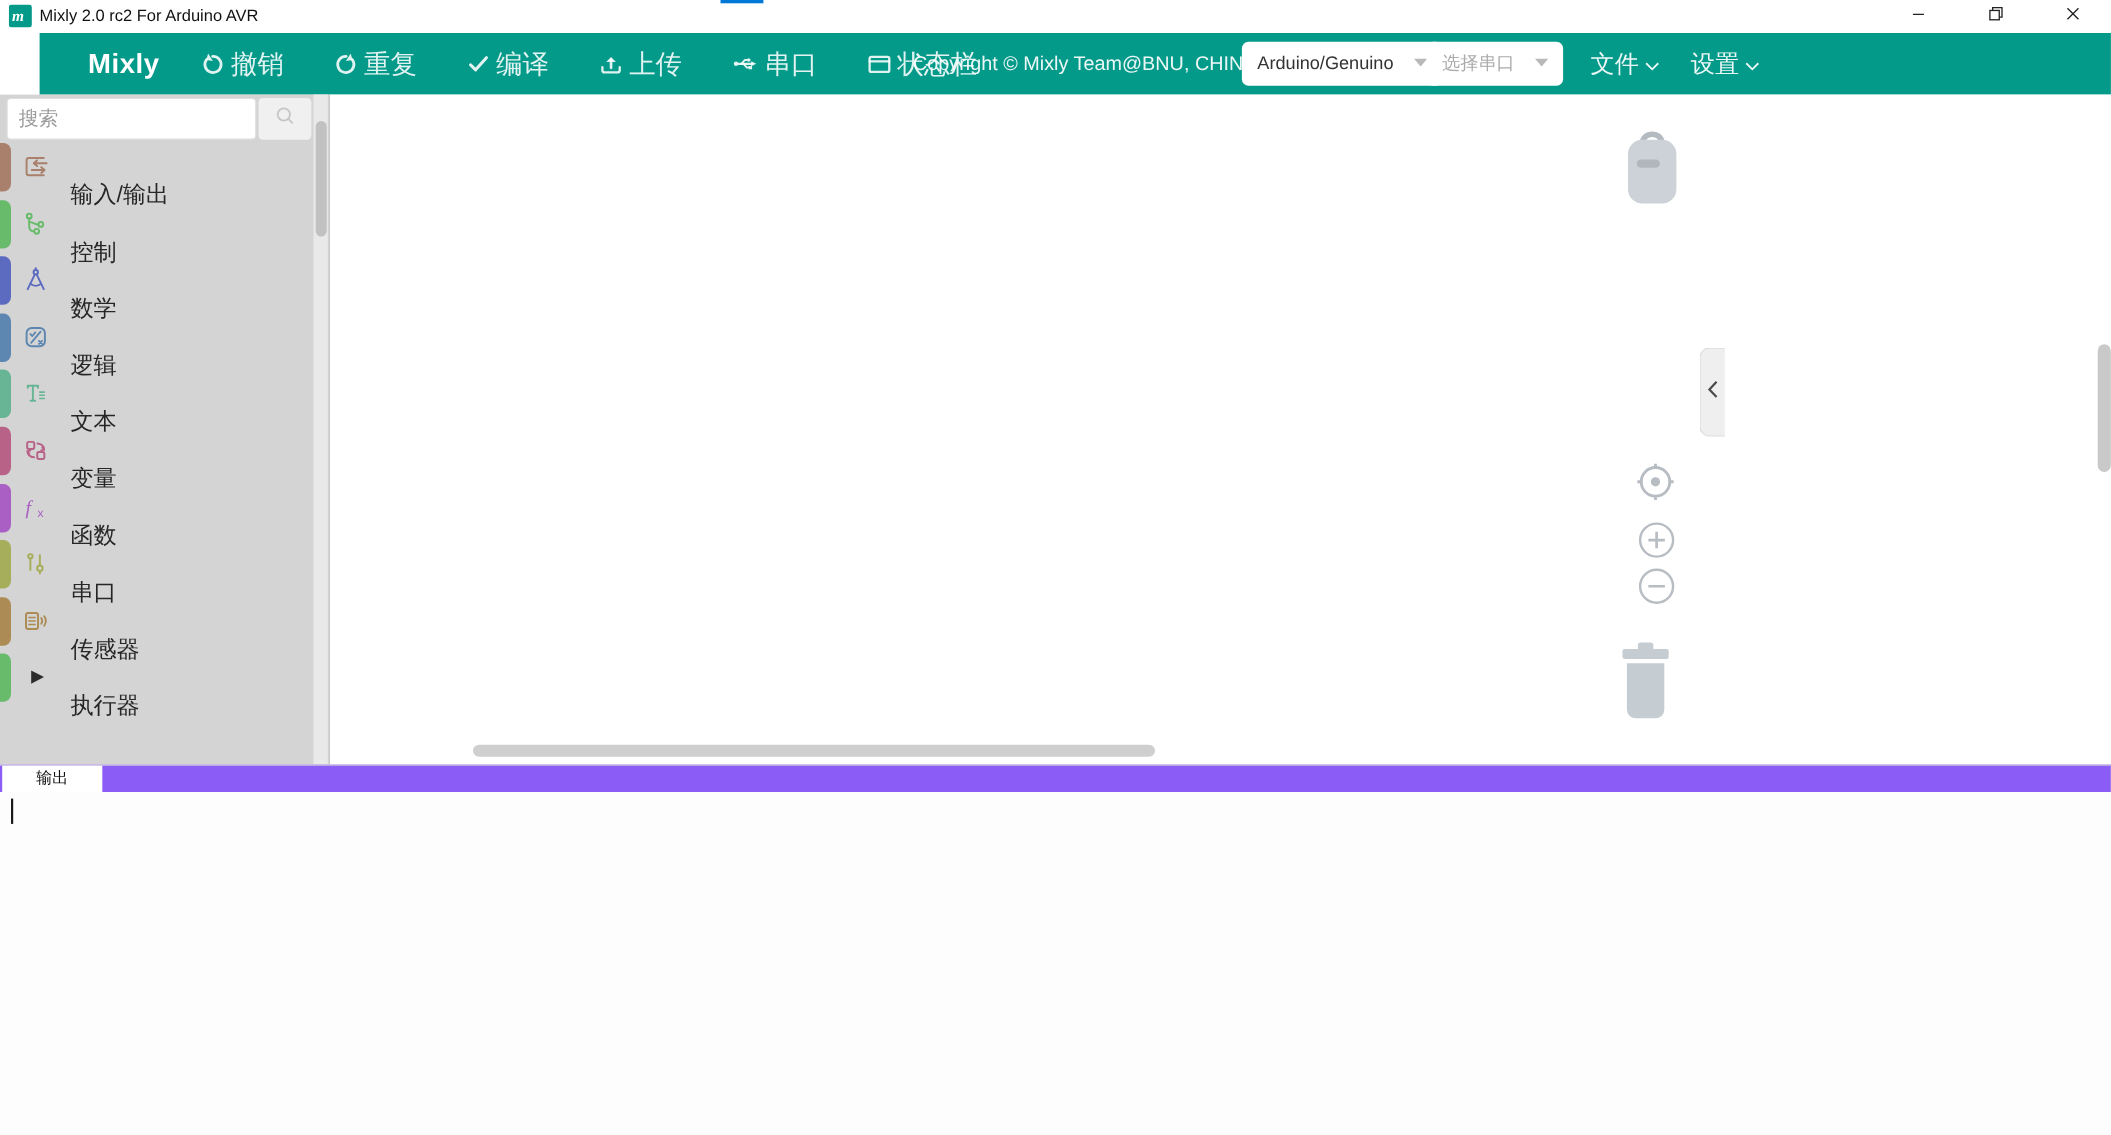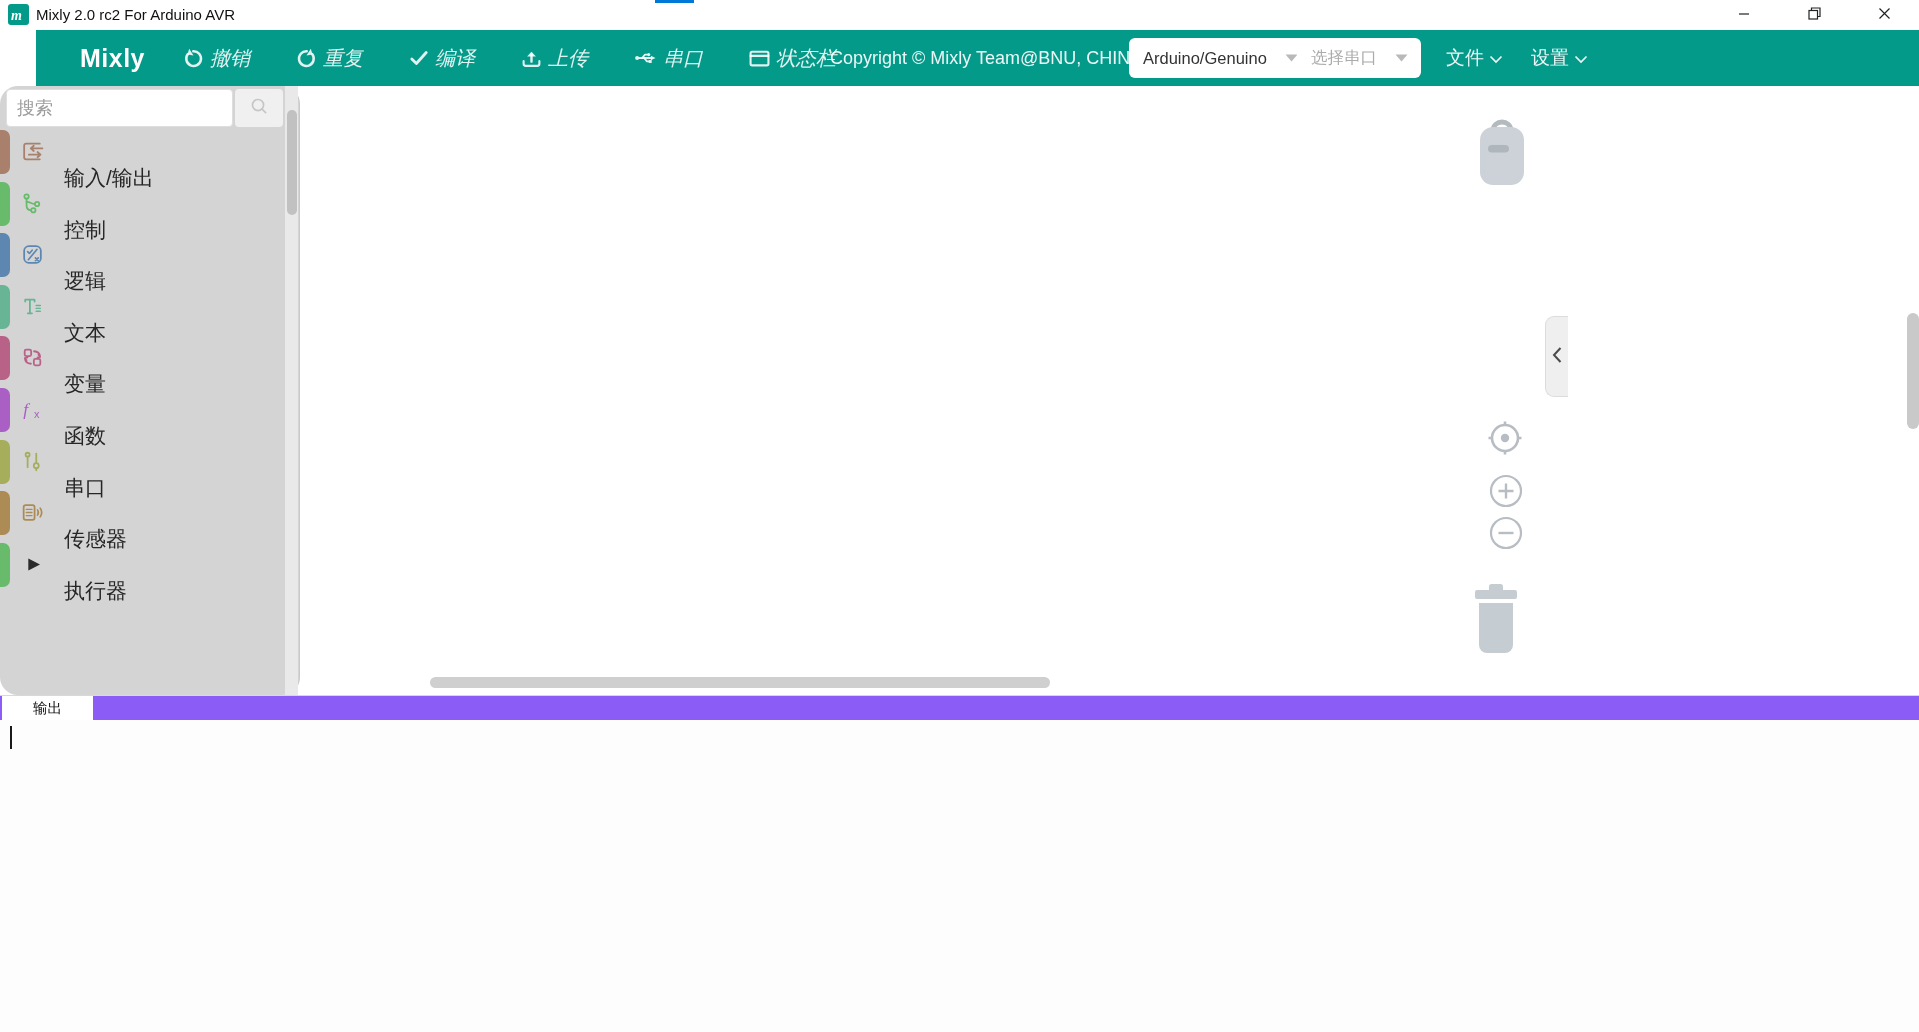--- a/index.html
+++ b/index.html
@@ -14,33 +14,33 @@
   .accent { position:absolute; left:655px; top:0; width:39px; height:3px; background:#0078d7; }
   .wincontrols { position:absolute; right:0; top:0; height:30px; display:flex; }
   .wbtn { width:70px; height:30px; display:flex; align-items:center; justify-content:center; cursor:pointer; }
 
   
   .toolbar { position:absolute; left:0; top:30px; width:100%; height:56px; background:#049a8a;margin-left:36px; }
   .brand { position:absolute; left:44px; top:0; line-height:56px; font-size:25px; font-weight:bold; color:#fff; letter-spacing:.5px; cursor:pointer; }
   .tbuttons { position:absolute; left:147px; top:0; height:56px; display:flex; gap:46px; align-items:center; }
   .tbtn { display:flex; align-items:center; gap:6px; color:rgba(255,255,255,.88); cursor:pointer; white-space:nowrap; }
   .tbtn .ticon { display:flex; align-items:center; }
-  .tbtn .tlabel { font-size:20px;font-style:italic; }
+  .tbtn .tlabel { font-size:24px; }
   .copyright { position:absolute; left:794px; top:0; line-height:56px; font-size:18px; color:rgba(255,255,255,.92); }
   .select { position:absolute; top:8px; height:40px; background:#fff; border-radius:6px;
     display:flex; align-items:center; padding:0 12px 0 14px; cursor:pointer; justify-content:space-between; }
   .select.board { left:1093px; width:182px; }
   .select.board .sel-val { font-size:16.5px; color:#333; }
   .select.port { left:1261px; width:124px; }
   .select.port .sel-val { font-size:16.5px; color:#ababab; }
   .menus { position:absolute; left:1410px; top:0; height:56px; display:flex; gap:28px; align-items:center; }
-  .menu-item { display:flex; align-items:center; gap:5px; color:rgba(255,255,255,.92); font-size:19px; cursor:pointer; }
-
-  
-  .sidebar { position:absolute; left:0; top:86px; width:300px; height:609px; background:#d4d4d4; border-right:1px solid #c9c9c9;border-radius:18px; }
+  .menu-item { display:flex; align-items:center; gap:5px; color:rgba(255,255,255,.92); font-size:22px; cursor:pointer; }
+
+  
+  .sidebar { position:absolute; left:0; top:86px; width:300px; height:609px; background:#d4d4d4; border-right:1px solid #c9c9c9; }
   .search { position:absolute; left:6px; top:3px; width:227px; height:38px; background:#fff; border:1px solid #dedede;
     border-radius:4px; font-size:18px; padding:0 10px; color:#333; outline:none; }
   .search::placeholder { color:#9b9b9b; }
   .searchbtn { position:absolute; left:235px; top:3px; width:48px; height:38px; background:#f0f0f0;
     border-radius:4px; display:flex; align-items:center; justify-content:center; cursor:pointer; }
   .sb-scroll { position:absolute; right:1px; top:0; width:13px; height:100%; background:#e9e9e9; }
   .sb-thumb { position:absolute; left:1.5px; top:24px; width:10px; height:105px; background:#c1c1c1; border-radius:5px; }
   .cats { position:absolute; left:0; top:40px; width:284px; }
   .cat-row { position:relative; height:51.6px; cursor:pointer; }
   .cat-bar { position:absolute; left:0; top:4px; width:10px; height:44px; border-radius:0 7px 7px 0; }
@@ -219,20 +219,30 @@
           <span class="cat-icon" style="color:#67bb6a"><svg viewBox="0 0 24 24">
               <circle cx="6.3" cy="5.3" r="2.1" stroke="currentColor" fill="none" stroke-linecap="round" stroke-linejoin="round" stroke-width="1.7"></circle>
               <path d="M6.3 7.4 V14 c0 3 1.5 4.5 4.3 4.5" stroke="currentColor" fill="none" stroke-linecap="round" stroke-linejoin="round" stroke-width="1.7"></path>
               <circle cx="12.8" cy="18.5" r="2.1" stroke="currentColor" fill="none" stroke-linecap="round" stroke-linejoin="round" stroke-width="1.7"></circle>
               <path d="M6.3 10.5 c4.5 0 4 2 8 2" stroke="currentColor" fill="none" stroke-linecap="round" stroke-linejoin="round" stroke-width="1.7"></path>
               <circle cx="16.4" cy="12.5" r="2.1" stroke="currentColor" fill="none" stroke-linecap="round" stroke-linejoin="round" stroke-width="1.7"></circle>
             </svg></span>
           <span class="cat-label">控制</span>
         </div>
         <div class="cat-row">
+          <span class="cat-bar" style="background:#5c6bc0"></span>
+          <span class="cat-icon" style="color:#5c6bc0"><svg viewBox="0 0 24 24">
+              <circle cx="12" cy="5.3" r="1.9" stroke="currentColor" fill="none" stroke-linecap="round" stroke-linejoin="round" stroke-width="1.7"></circle>
+              <path d="M12 3.4 V1.8" stroke="currentColor" fill="none" stroke-linecap="round" stroke-linejoin="round" stroke-width="1.7"></path>
+              <path d="M11.2 7.1 L5 20 M12.8 7.1 L19 20" stroke="currentColor" fill="none" stroke-linecap="round" stroke-linejoin="round" stroke-width="1.7"></path>
+              <path d="M7.3 15.4 a7.5 7.5 0 0 0 9.4 0" stroke="currentColor" fill="none" stroke-linecap="round" stroke-linejoin="round" stroke-width="1.7"></path>
+            </svg></span>
+          <span class="cat-label">数学</span>
+        </div>
+        <div class="cat-row">
           <span class="cat-bar" style="background:#5d87b0"></span>
           <span class="cat-icon" style="color:#5d87b0"><svg viewBox="0 0 24 24">
               <rect x="4" y="4" width="16" height="16" rx="4.5" stroke="currentColor" fill="none" stroke-linecap="round" stroke-linejoin="round" stroke-width="1.7"></rect>
               <path d="M7.3 9.3 l1.7 1.7 2.7 -3.1" stroke="currentColor" fill="none" stroke-linecap="round" stroke-linejoin="round" stroke-width="1.6"></path>
               <path d="M16.2 7.2 L8 17" stroke="currentColor" fill="none" stroke-linecap="round" stroke-linejoin="round" stroke-width="1.6"></path>
               <path d="M14.8 15.2 l2.7 2.7 m0 -2.7 l-2.7 2.7" stroke="currentColor" fill="none" stroke-linecap="round" stroke-linejoin="round" stroke-width="1.6"></path>
             </svg></span>
           <span class="cat-label">逻辑</span>
         </div>
         <div class="cat-row">

